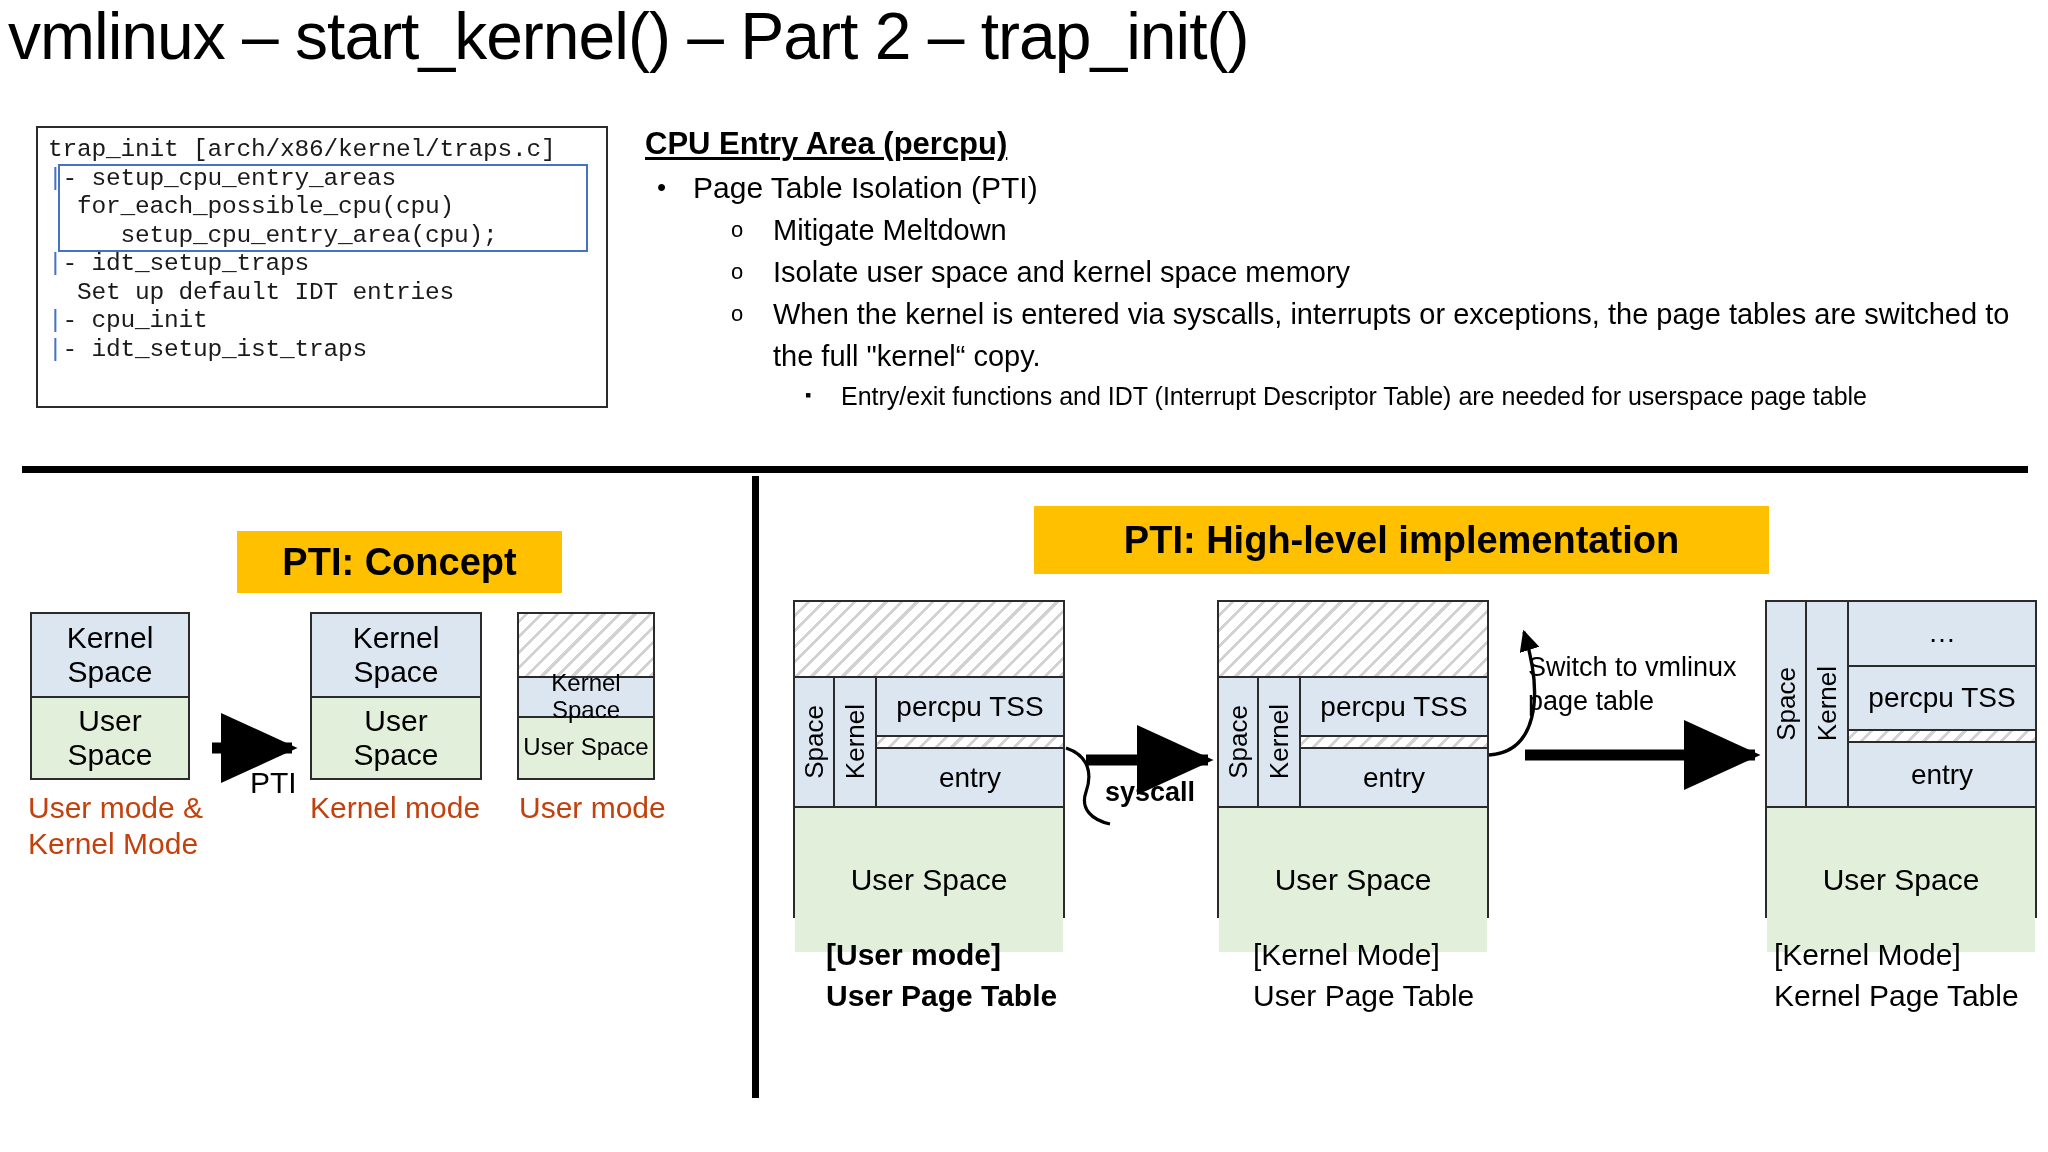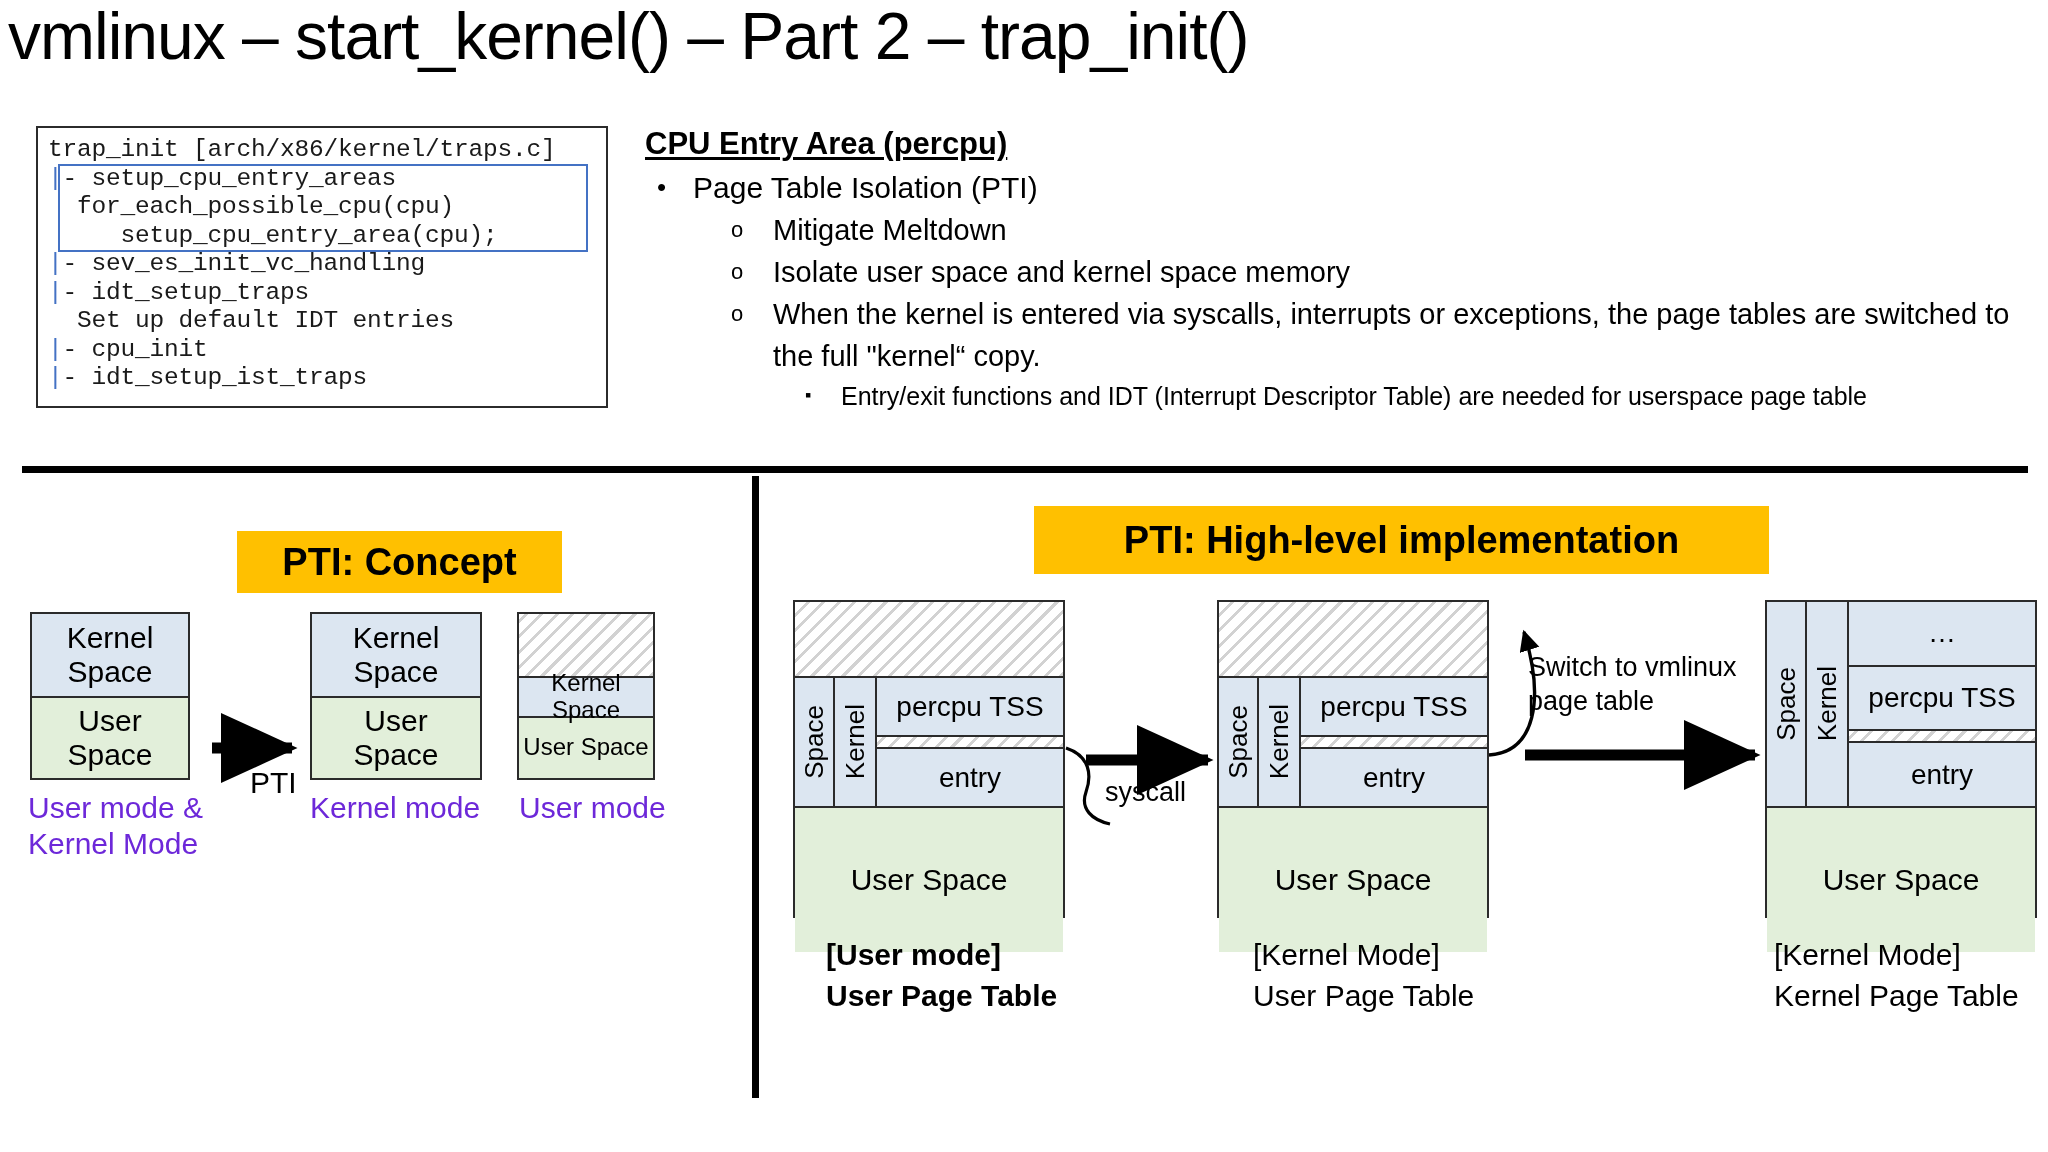--- a/index.html
+++ b/index.html
@@ -79,21 +79,21 @@
        text-align:center;font-size:30px;line-height:1.12;color:#000;}
   .seg.kernel{background:#DCE6F1;}
   .seg.user{background:#E2EFDA;}
   .seg.hatch{
     background-color:#fdfdfd;
     background-image:repeating-linear-gradient(-45deg,
       #d2d2d2 0px,#d2d2d2 3px,#ffffff 3px,#ffffff 11px);
   }
   .seg.bt{border-top:2.5px solid #2b2b2b;}
   .caption{
-    position:absolute;font-size:30px;line-height:36px;text-align:left;color:#6d28d9;
+    position:absolute;font-size:30px;line-height:36px;text-align:left;color:#c2410c;
   }
 
   
   #cbox1{left:30px;top:612px;width:160px;height:168px;}
   #cbox1 .s1{height:50%;}
   #cbox1 .s2{height:50%;}
   #cbox2{left:310px;top:612px;width:172px;height:168px;}
   #cbox2 .s1{height:50%;}
   #cbox2 .s2{height:50%;}
   #cbox3{left:517px;top:612px;width:138px;height:168px;}
@@ -127,41 +127,40 @@
                     justify-content:center;font-size:28px;}
   .istack .bottom-user{
     border-top:2.5px solid #2b2b2b;box-sizing:border-box;background:#E2EFDA;
     height:146px;display:flex;align-items:center;justify-content:center;font-size:30px;
   }
 
   #istack1{left:793px;top:600px;width:272px;height:318px;}
   #istack2{left:1217px;top:600px;width:272px;height:318px;}
   #istack3{left:1765px;top:600px;width:272px;height:318px;}
 
-  .syscall-label{position:absolute;font-size:27px;}
+  .syscall-label{position:absolute;font-size:27px;font-weight:bold;}
   .switch-label{position:absolute;font-size:27px;line-height:34px;}
 
   .stackcap{position:absolute;font-size:30px;line-height:41px;text-align:left;}
 
   svg.ov{position:absolute;left:0;top:0;width:2048px;height:1152px;
          pointer-events:none;overflow:visible;}
 </style>
 </head>
 <body>
 
 <div class="slide">
 
   <div class="title">vmlinux – start_kernel() – Part 2 – trap_init()</div>
 
   <div class="codebox">
     <div class="code-line"><span class="pipe"></span><span>trap_init [arch/x86/kernel/traps.c]</span></div>
     <div class="code-line"><span class="pipe">|</span><span>- setup_cpu_entry_areas</span></div>
     <div class="code-line"><span class="pipe"></span><span>  for_each_possible_cpu(cpu)</span></div>
     <div class="code-line"><span class="pipe"></span><span>     setup_cpu_entry_area(cpu);</span></div>
-    <div class="code-line"><span class="pipe">|</span><span>- sev_es_init_vc_handling</span></div>
     <div class="code-line"><span class="pipe">|</span><span>- idt_setup_traps</span></div>
     <div class="code-line"><span class="pipe"></span><span>  Set up default IDT entries</span></div>
     <div class="code-line"><span class="pipe">|</span><span>- cpu_init</span></div>
     <div class="code-line"><span class="pipe">|</span><span>- idt_setup_ist_traps</span></div>
   </div>
   <div class="hl-box"></div>
 
   <div class="bullets">
     <div class="b-head">CPU Entry Area (percpu)</div>
     <div class="b1">

